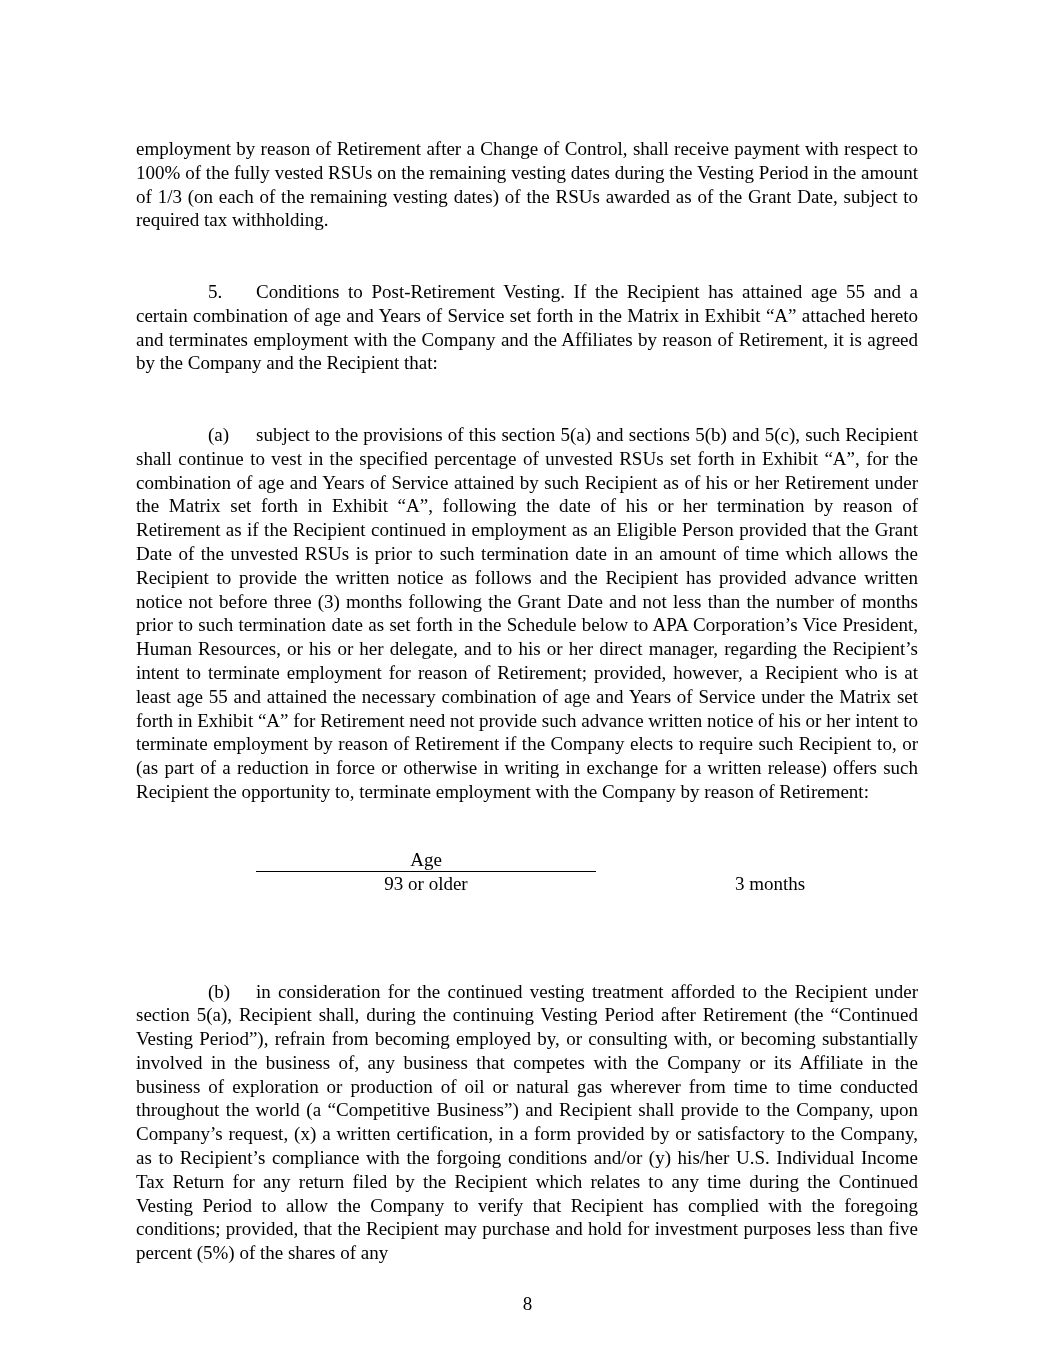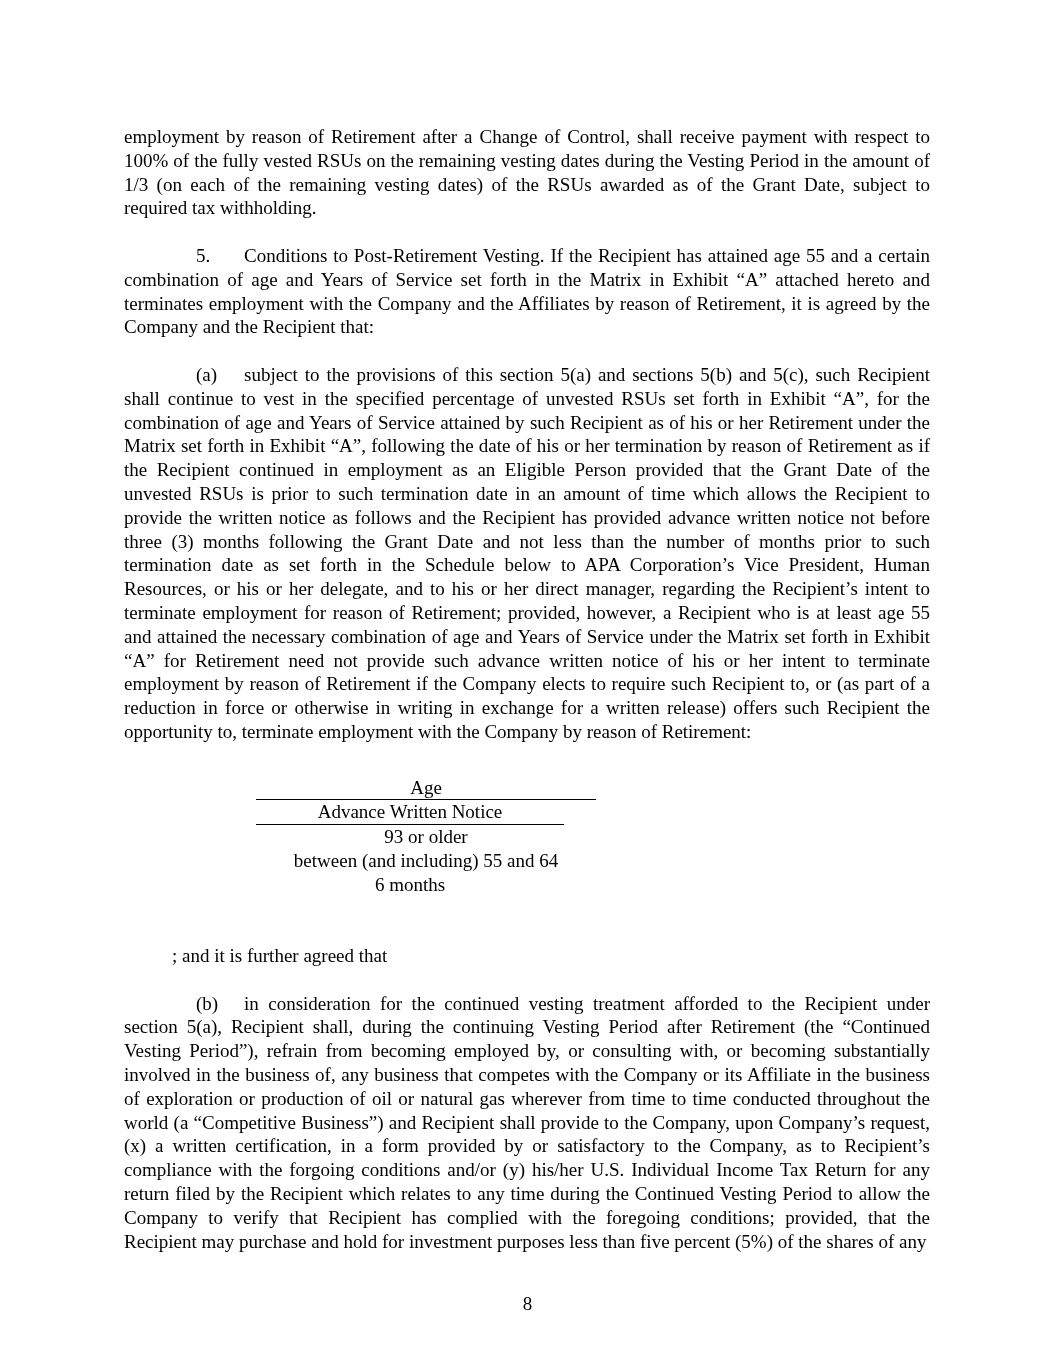--- a/index.html
+++ b/index.html
@@ -1,26 +1,26 @@
 <!DOCTYPE html>
 <html><head>
 <meta charset="utf-8">
 <style>
   html, body { margin: 0; padding: 0; background: #ffffff; }
   body { width: 1055px; height: 1365px; position: relative; overflow: hidden;
          font-family: "Liberation Serif", "DejaVu Serif", serif; color: #000; }
   .page { position: absolute; left: 124px; top: 125px; width: 806px;
           font-size: 19px; line-height: 23.8px; }
-  p { margin: 0; text-align: justify; text-align-last: auto; }
+  p { margin: 12px; text-align: justify; text-align-last: auto; }
   .gap { height: 23.8px; }
   .num { display: inline-block; width: 48px; margin-left: 72px; }
   .u { text-underline-offset: 2px; }
   .lastline { text-align-last: left; }
   .table { position: relative; margin-left: 132px; width: 668px; margin-top: 8px; }
-  .trow { display: flex; justify-content: space-between; flex-direction: column; }
+  .trow { display: flex; justify-content: space-between; }
   .c1 { width: 340px; text-align: center; }
   .c2 { width: 308px; text-align: center; }
   .thead .c1, .thead .c2 { border-bottom: 1px solid #000; }
   .pagenum { position: absolute; top: 1293px; left: 0; width: 1055px; text-align: center;
              font-size: 19px; font-family: "Liberation Serif", serif; }
 </style>
 </head>
 <body>
 
 <div class="page">
@@ -33,35 +33,30 @@
 
   <div class="gap"></div>
 
   <p class="lastline"><span class="num">(a)</span><span>subject to the provisions of this section 5(a) and sections 5(b) and 5(c), such Recipient shall continue to vest in the specified percentage of unvested RSUs set forth in Exhibit “A”, for the combination of age and Years of Service attained by such Recipient as of his or her Retirement under the Matrix set forth in Exhibit “A”, following the date of his or her termination by reason of Retirement as if the Recipient continued in employment as an Eligible Person provided that the Grant Date of the unvested RSUs is prior to such termination date in an amount of time which allows the Recipient to provide the written notice as follows and the Recipient has provided advance written notice not before three (3) months following the Grant Date and not less than the number of months prior to such termination date as set forth in the Schedule below to APA Corporation’s Vice President, Human Resources, or his or her delegate, and to his or her direct manager, regarding the Recipient’s intent to terminate employment for reason of Retirement; </span><span class="u">provided</span><span>, </span><span class="u">however</span><span>, a Recipient who is at least age 55 and attained the necessary combination of age and Years of Service under the Matrix set forth in Exhibit “A” for Retirement need not provide such advance written notice of his or her intent to terminate employment by reason of Retirement if the Company elects to require such Recipient to, or (as part of a reduction in force or otherwise in writing in exchange for a written release) offers such Recipient the opportunity to, terminate employment with the Company by reason of Retirement:</span></p>
 
   <div class="gap"></div>
 
   <div class="table">
     <div class="trow thead">
       <div class="c1">Age</div>
-      <div class="c2">Advance Written Notice</div>
     </div>
     <div class="trow">
       <div class="c1">93 or older</div>
-    </div>
-    <div class="trow">
-      <div class="c1">between (and including) 55 and 64</div>
-      <div class="c2">6 months</div>
+      <div class="c2">3 months</div>
     </div>
   </div>
 
   <div class="gap"></div>
   <div class="gap"></div>
 
-  <p class="lastline"><span style="margin-left:48px">; and it is further agreed that</span></p>
 
   <div class="gap"></div>
 
   <p class="lastline"><span class="num">(b)</span><span>in consideration for the continued vesting treatment afforded to the Recipient under section 5(a), Recipient shall, during the continuing Vesting Period after Retirement (the “Continued Vesting Period”), refrain from becoming employed by, or consulting with, or becoming substantially involved in the business of, any business that competes with the Company or its Affiliate in the business of exploration or production of oil or natural gas wherever from time to time conducted throughout the world (a “Competitive Business”) and Recipient shall provide to the Company, upon Company’s request, (x) a written certification, in a form provided by or satisfactory to the Company, as to Recipient’s compliance with the forgoing conditions and/or (y) his/her U.S. Individual Income Tax Return for any return filed by the Recipient which relates to any time during the Continued Vesting Period to allow the Company to verify that Recipient has complied with the foregoing conditions; </span><span class="u">provided</span><span>, that the Recipient may purchase and hold for investment purposes less than five percent (5%) of the shares of any</span></p>
 
 </div>
 
 <div class="pagenum">8</div>
 
 </body></html>

